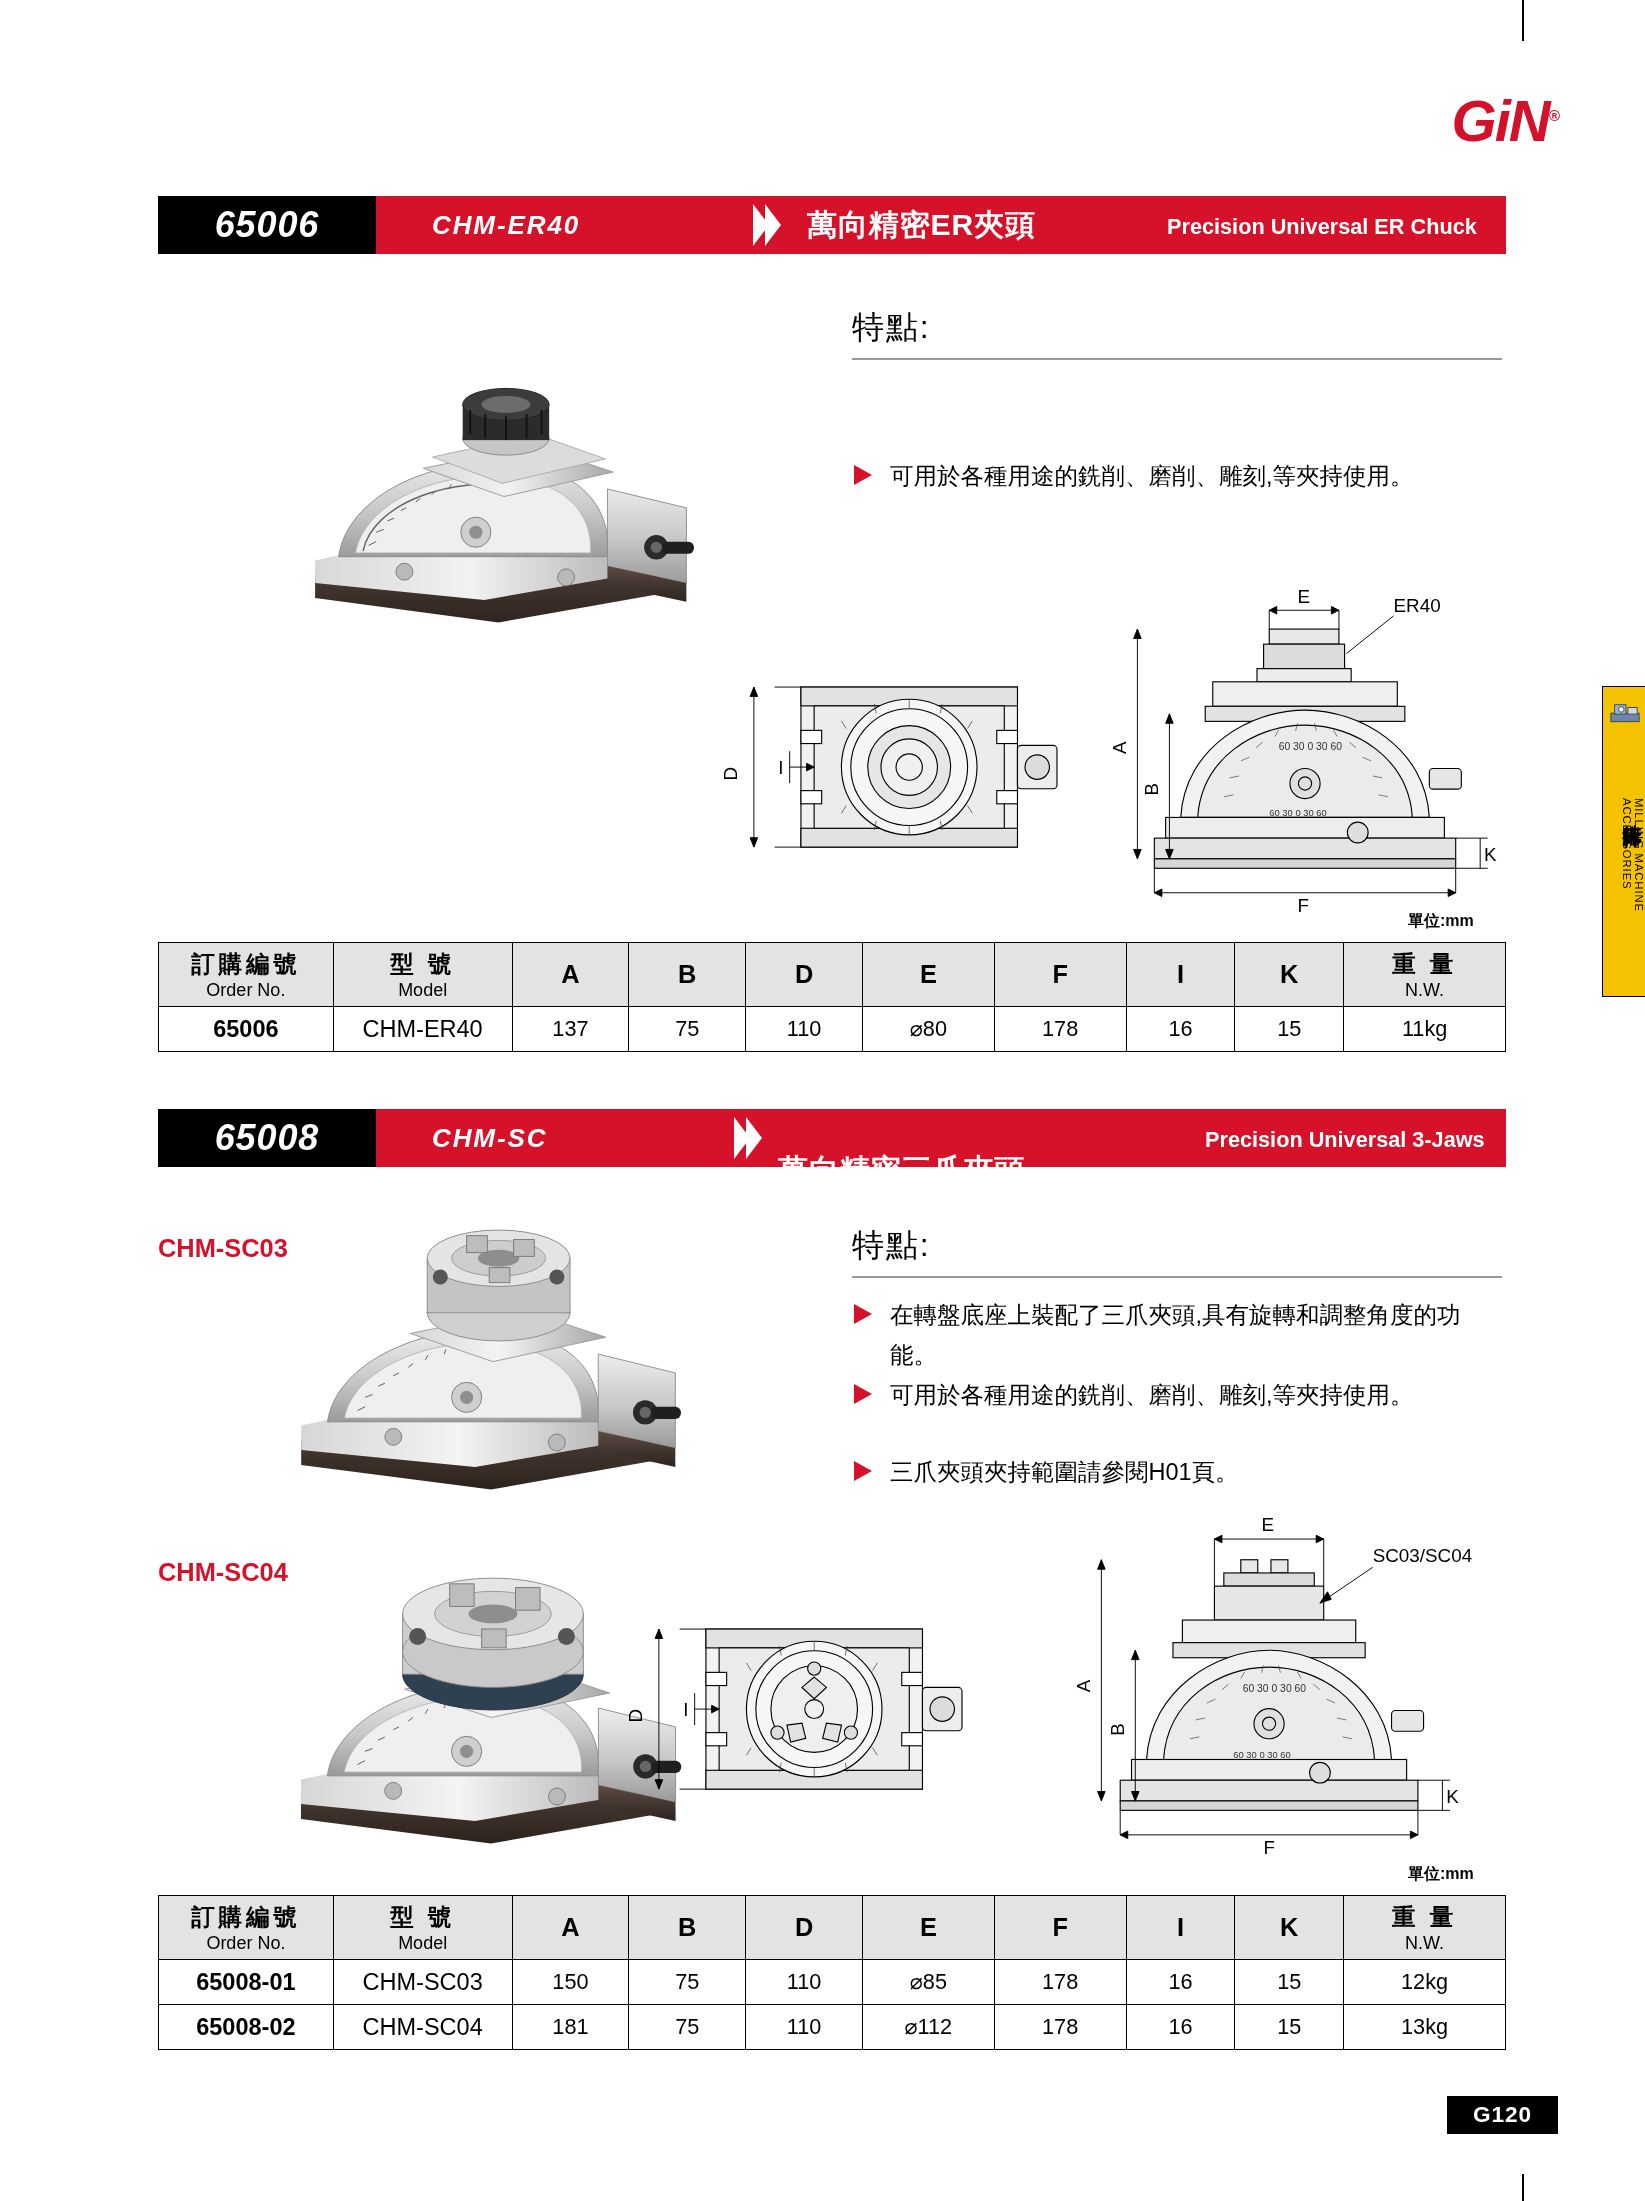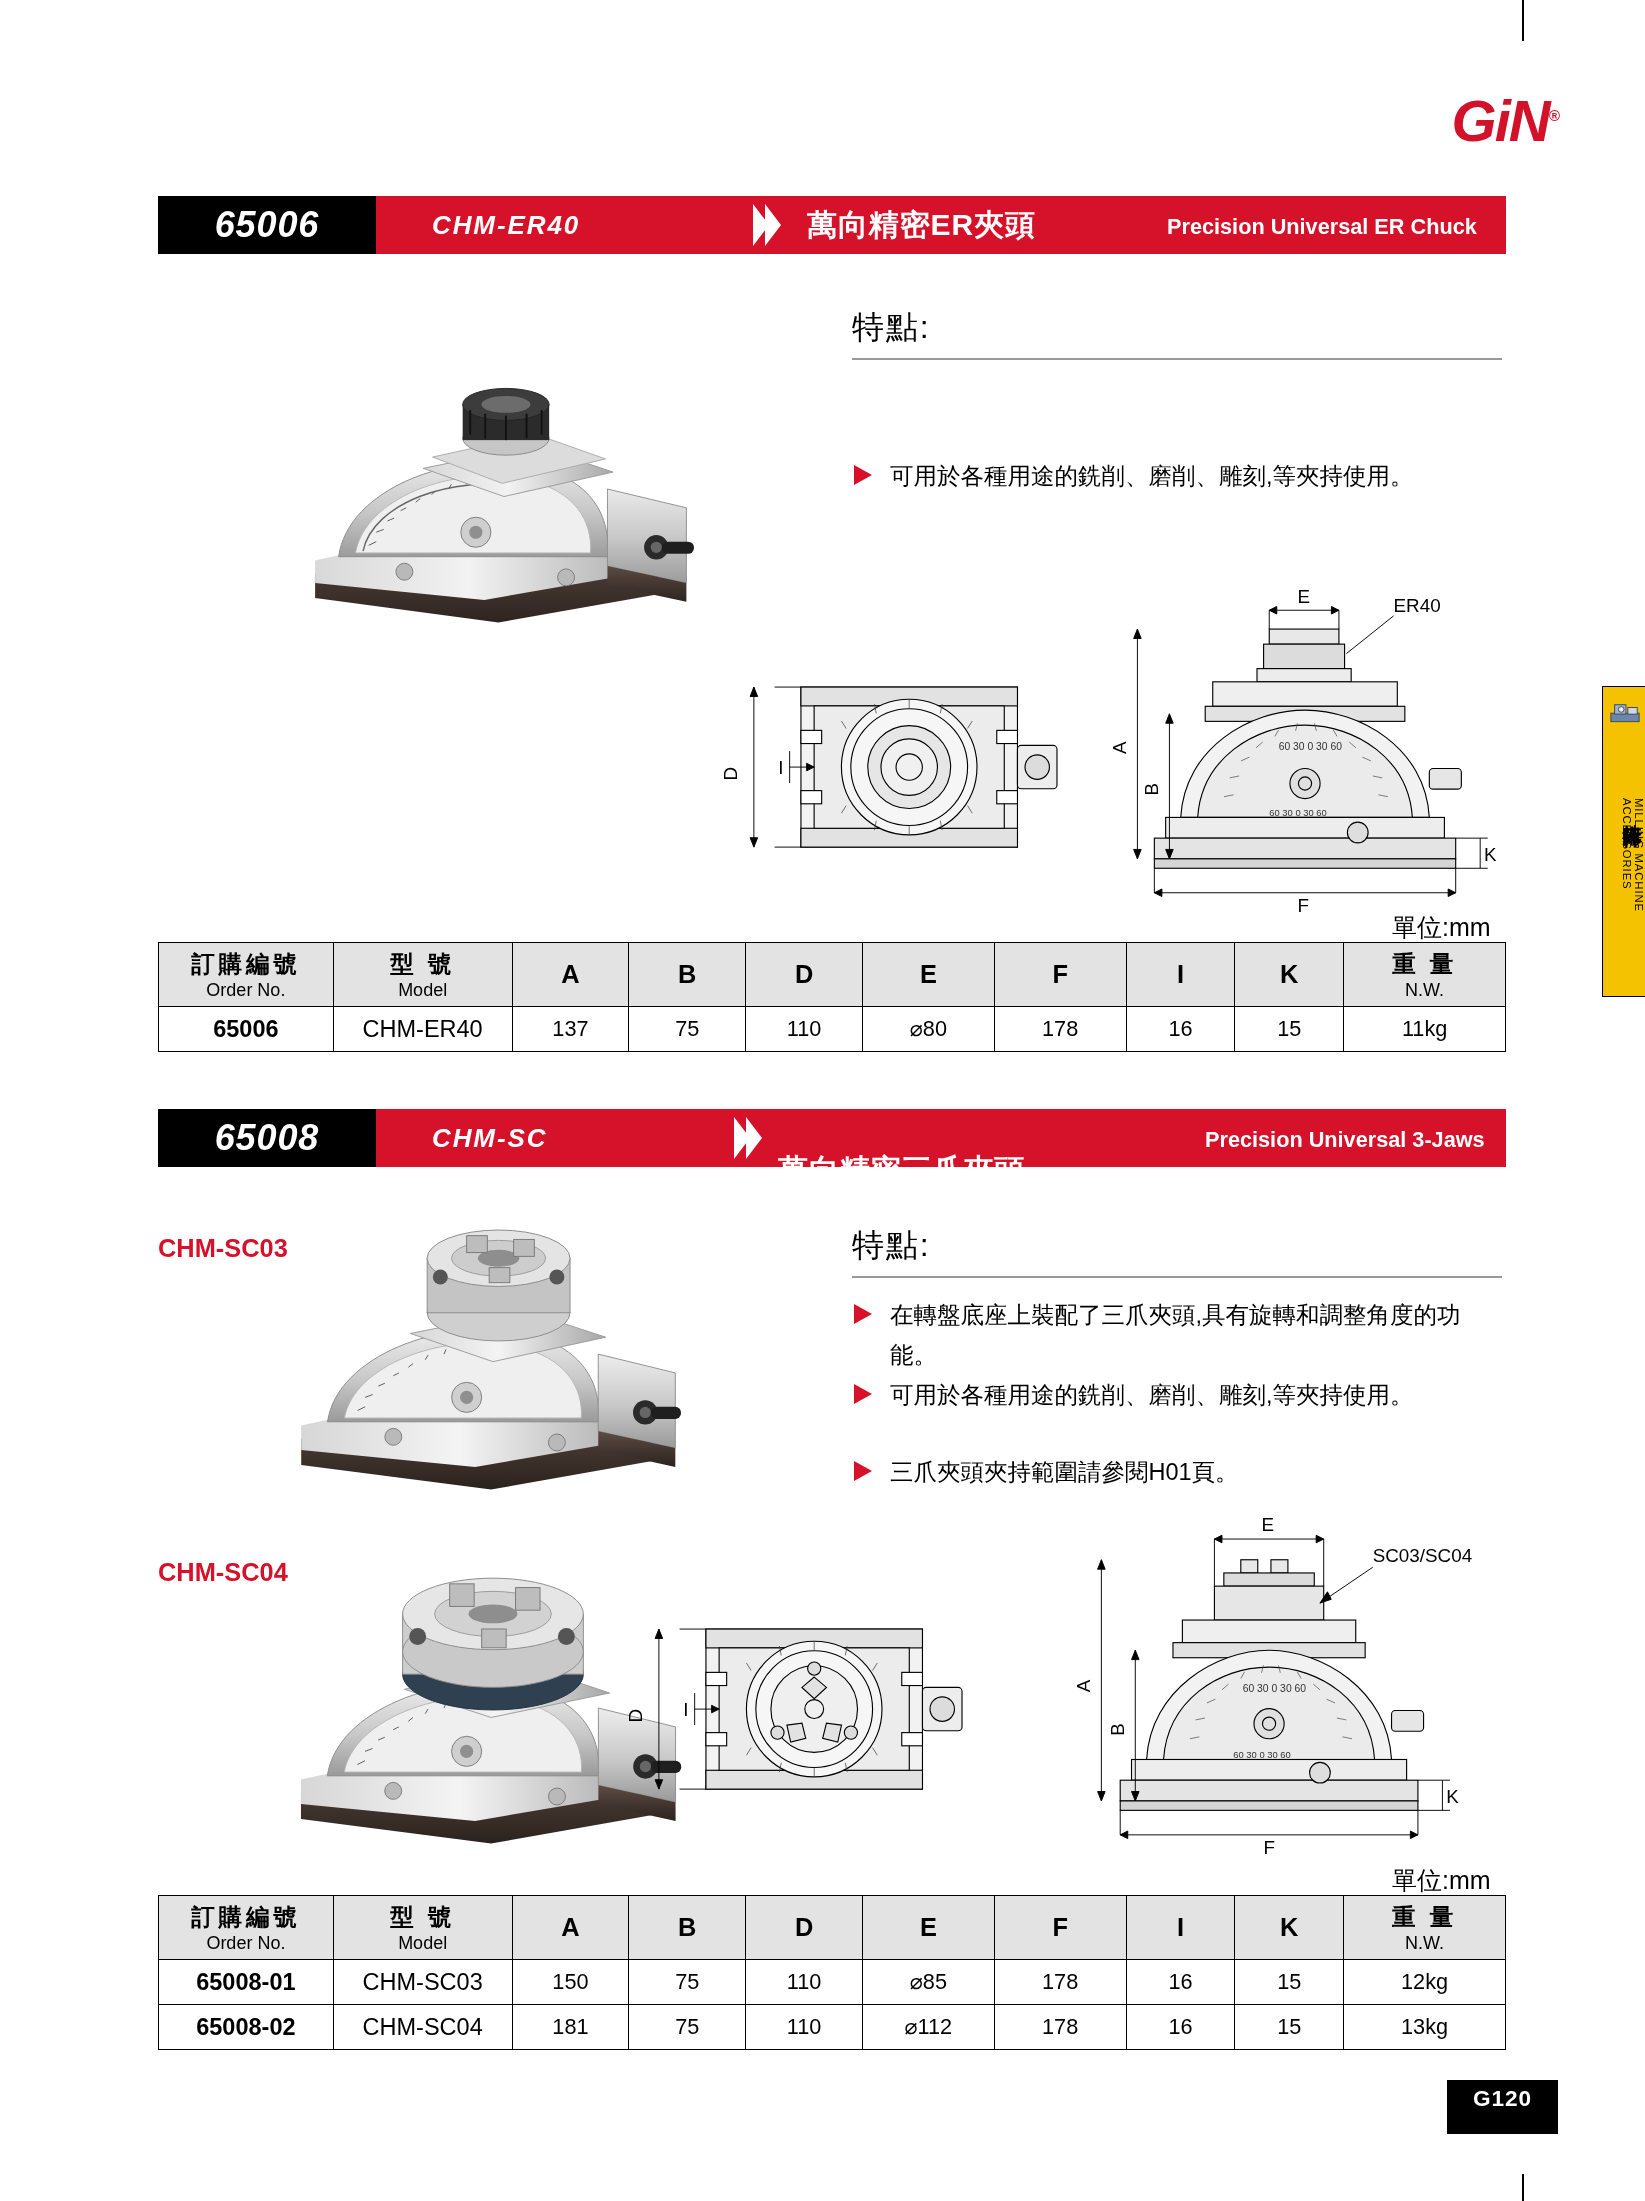--- a/index.html
+++ b/index.html
@@ -88,42 +88,42 @@
     font-size:21.7px; background:#fff; padding:0;
   }
   table.spec thead th { background:#e3e3e3; height:64px; font-weight:bold;margin-left:24px; }
   table.spec thead th .cnh { display:block; font-size:23.5px; font-weight:bold; letter-spacing:3.8px; }
   table.spec thead th .enh { display:block; font-size:18px; font-weight:normal; }
   table.spec thead th.letter { font-size:25.4px; font-weight:bold; }
   table.spec tbody td { height:45px; }
   table.spec tbody td.order { font-weight:bold; font-size:23.5px; }
   table.spec tbody td.model { font-size:23.5px; }
 
-  .unit { position:absolute; font-size:25px; font-weight:normal; }
+  .unit { position:absolute; font-size:16px; font-weight:bold;margin-left:16px; }
 
   
   .sidetab {
     position:absolute; right:0; top:686px; width:43px; height:311px;
     background:#f5c200; border:1.9px solid #000; border-right:none;
   }
   .sidetab .v1 {
     position:absolute; left:1.9px; top:121px; width:40px;
     writing-mode:vertical-rl; font-size:19px; font-weight:bold; letter-spacing:1.9px;
   }
   .sidetab .v2 {
     position:absolute; left:21px; top:111px; width:21px;
     writing-mode:vertical-rl; font-size:11.3px; letter-spacing:0.9px;
   }
   .sidetab .icon {
     position:absolute; left:5.6px; top:13px; width:32px; height:24.5px;
   }
 
   
   .pagenum {
-    position:absolute; right:87px; bottom:68px; width:111px; height:54px;
+    position:absolute; right:87px; bottom:68px; width:111px; height:38px;
     background:#000; color:#fff; font-size:22.6px; font-weight:bold;
     text-align:center; line-height:38px; letter-spacing:0.9px;
   }
 
   
   .plabel { position:absolute; font-size:25.4px; font-weight:bold; color:#d5122a; }
 
   
   .dwg { position:absolute; }
   .dwg svg { display:block; }

